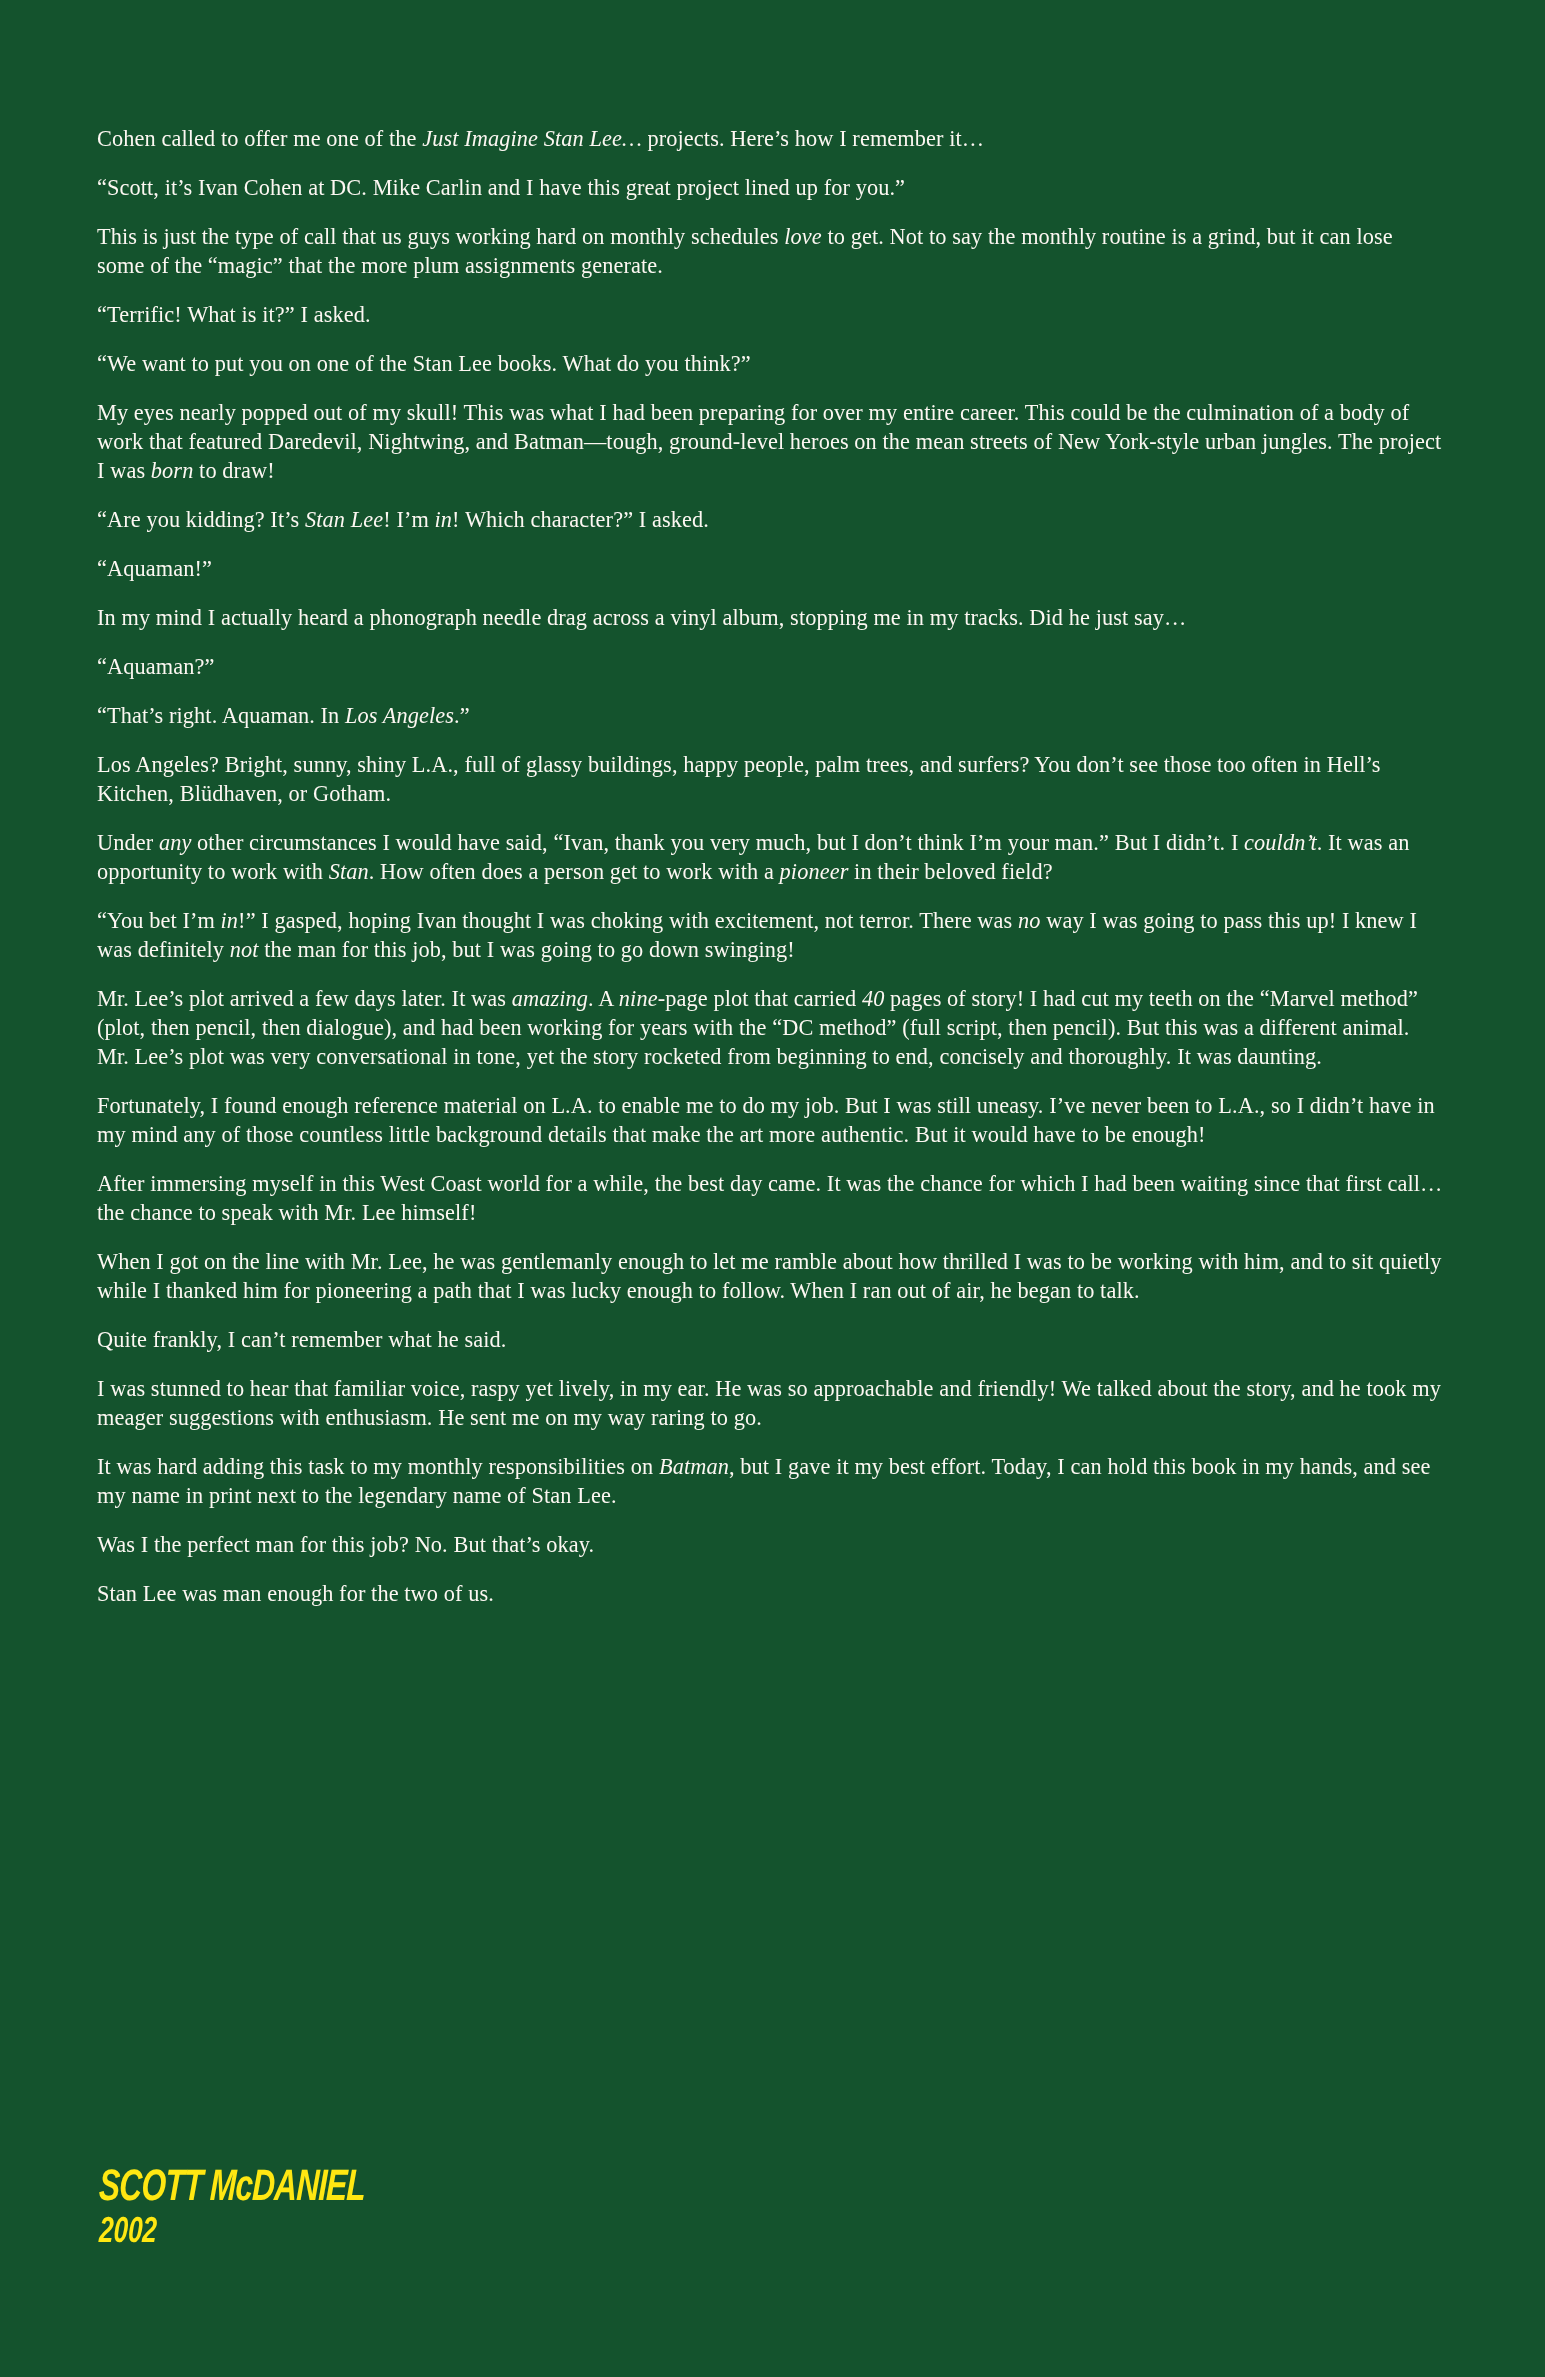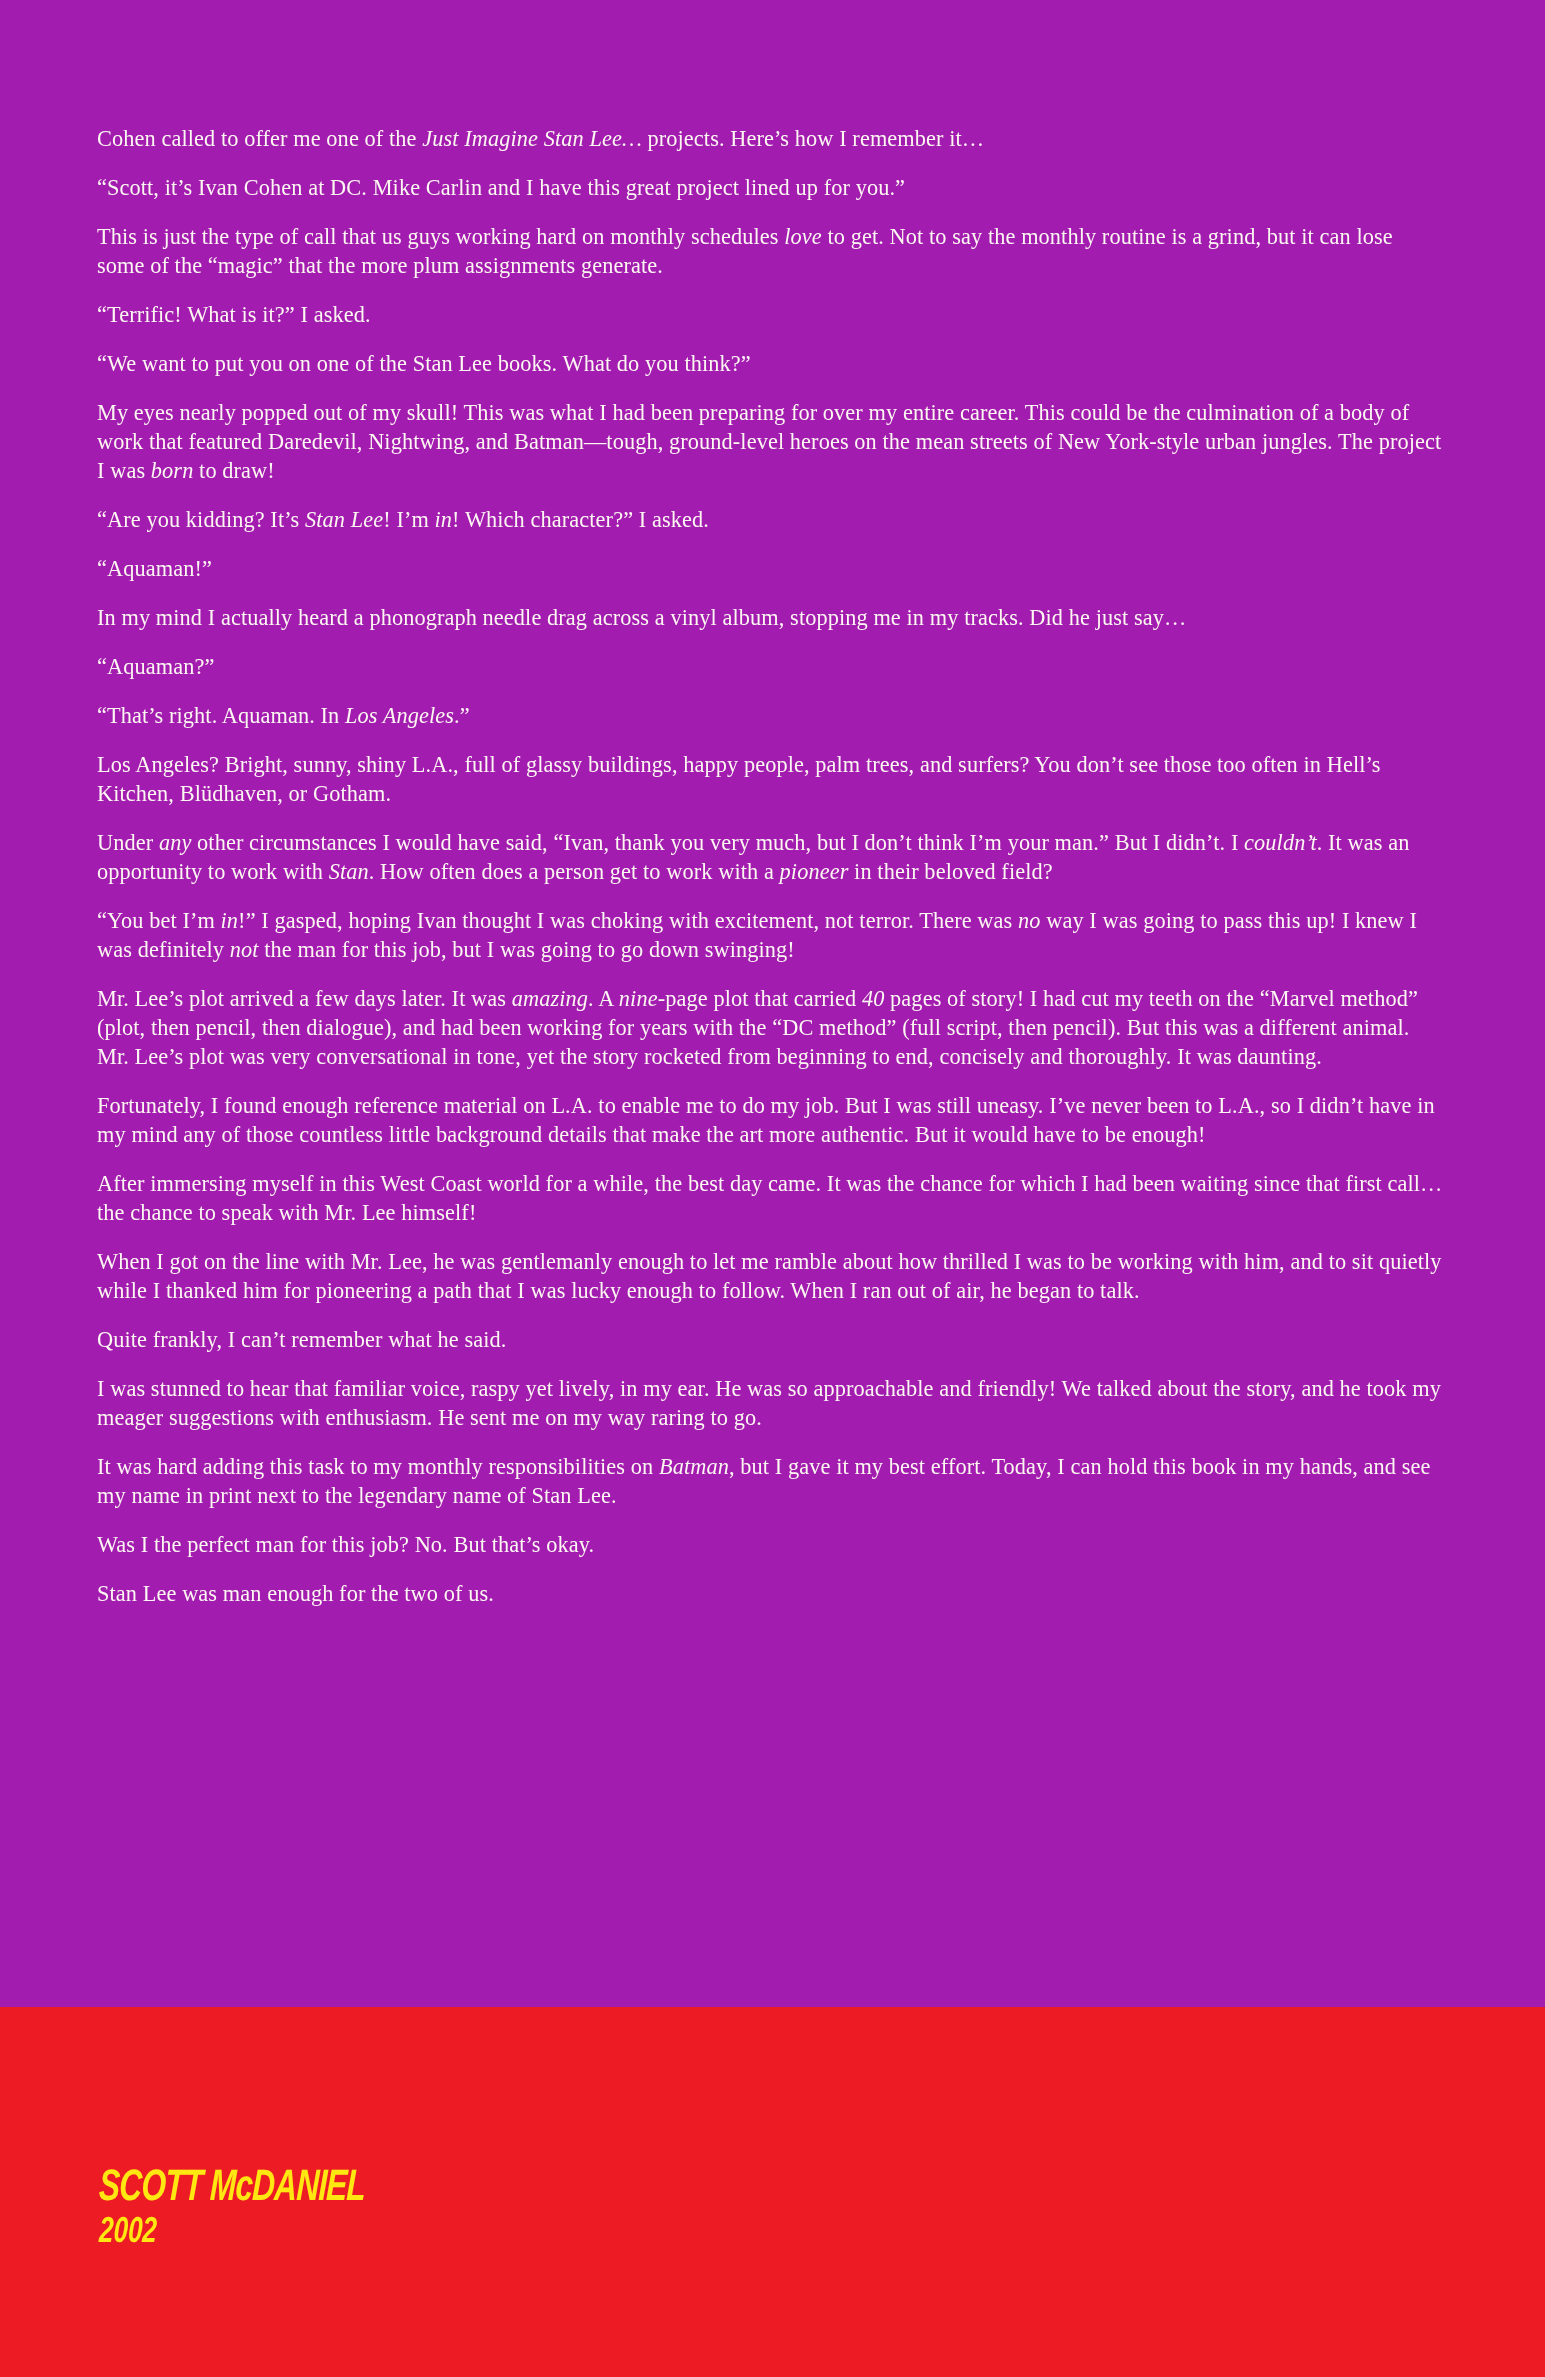--- a/index.html
+++ b/index.html
@@ -12,22 +12,22 @@
     height: 2377px;
     background: #ED1C24;
     font-family: "Liberation Serif", "DejaVu Serif", serif;
     -webkit-font-smoothing: antialiased;
     overflow: hidden;
   }
 
   #page {
     position: relative;
     width: 1546px;
-    height: 2007px;
-    background: #a21caf;
+    height: 2377px;
+    background: #14532d;
     box-sizing: border-box;
   }
 
   #essay {
     position: absolute;
     left: 97px;
     top: 124px;
     width: 1346px;
   }
 

